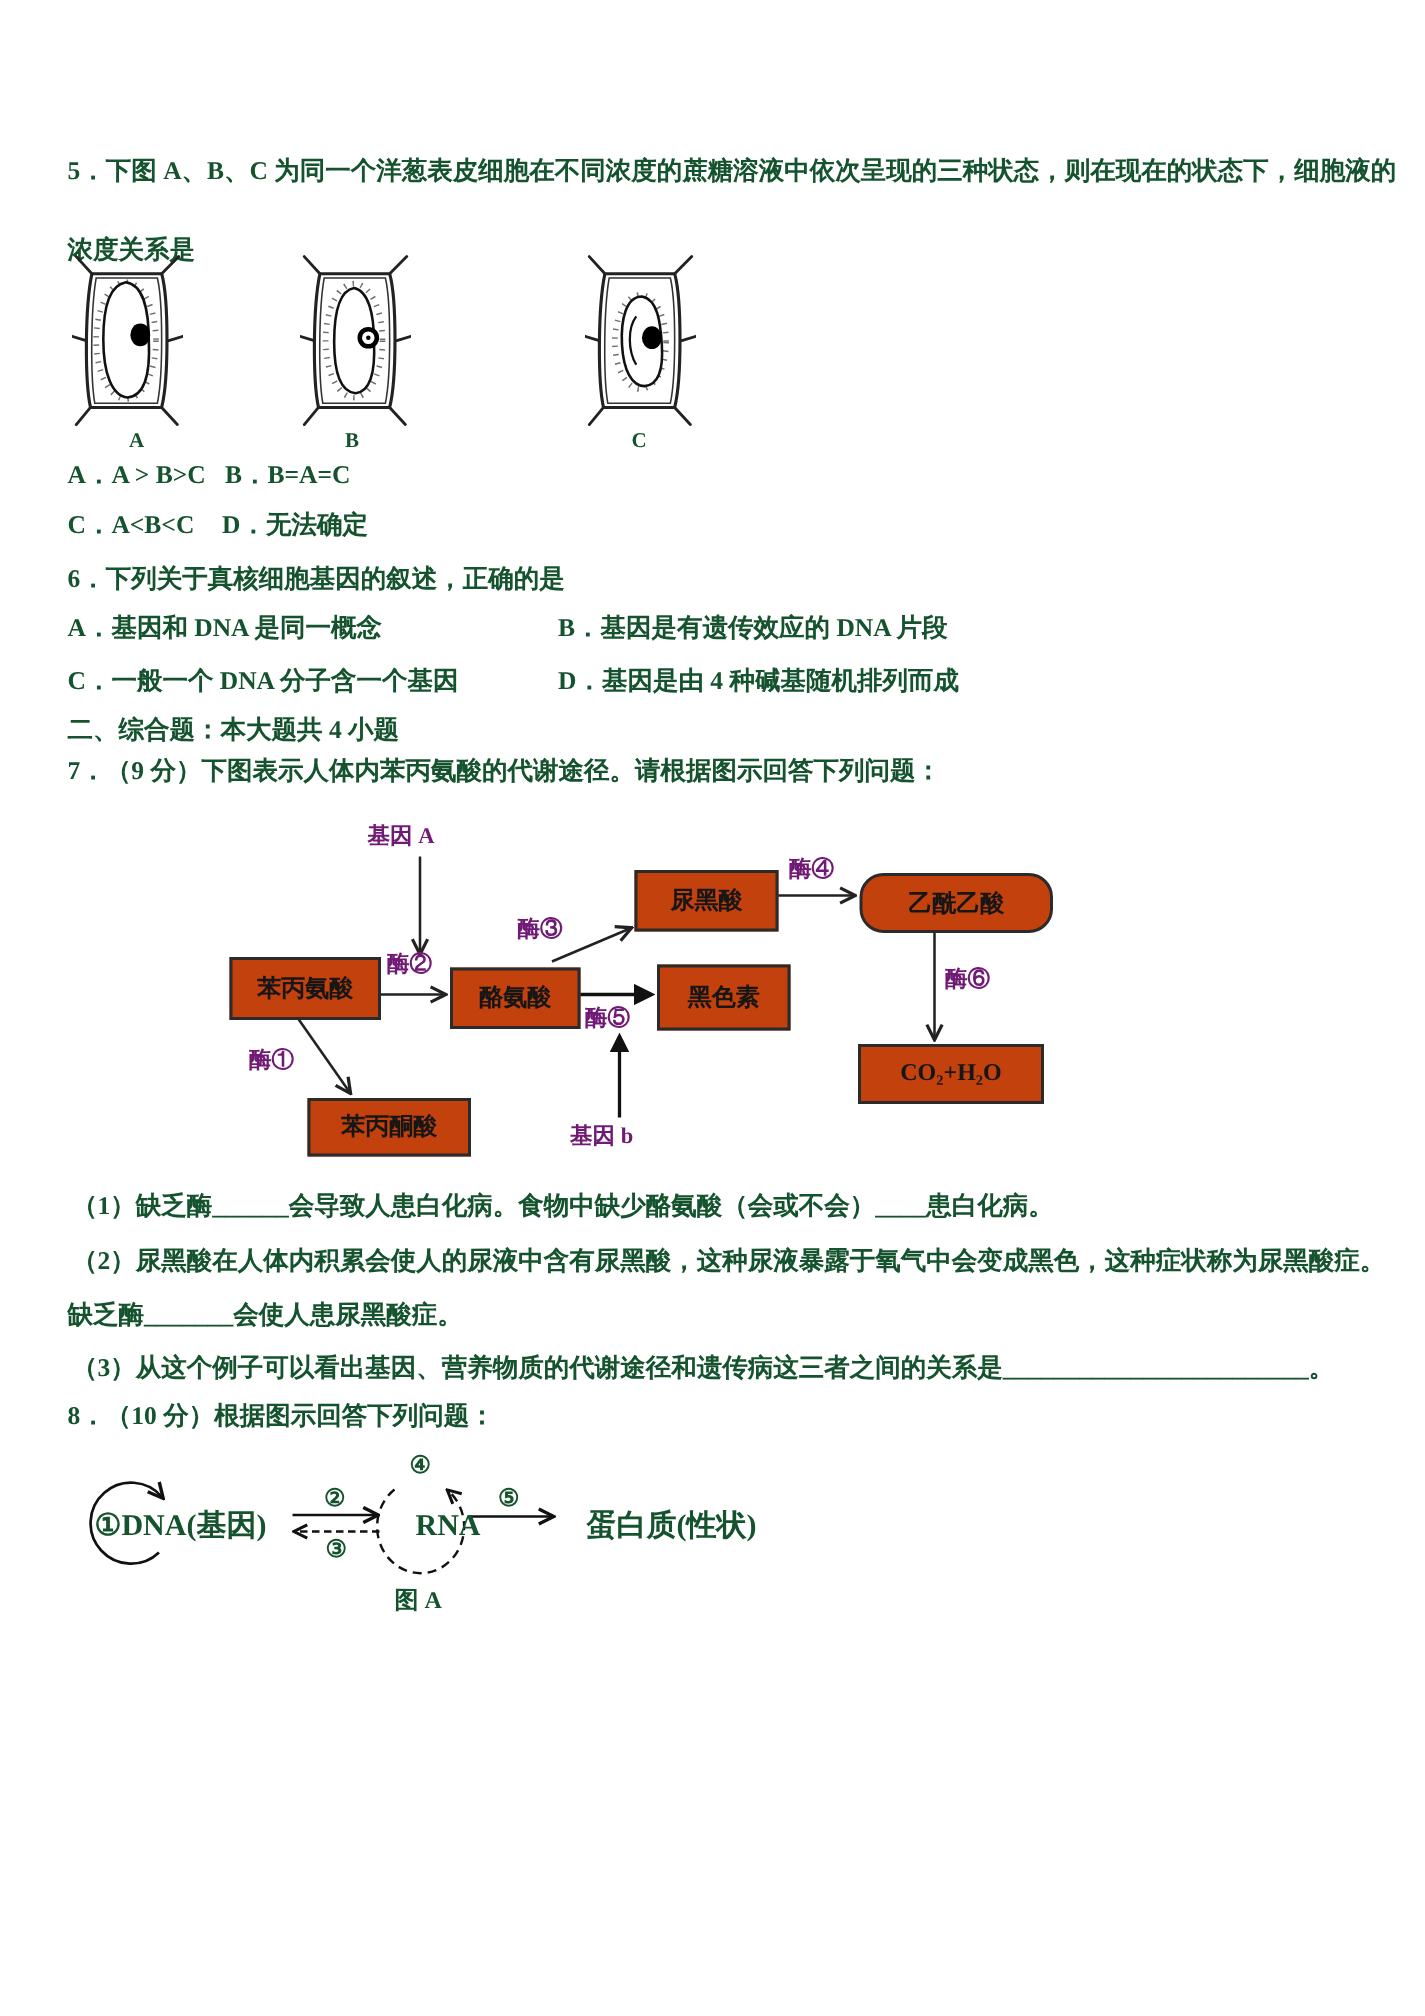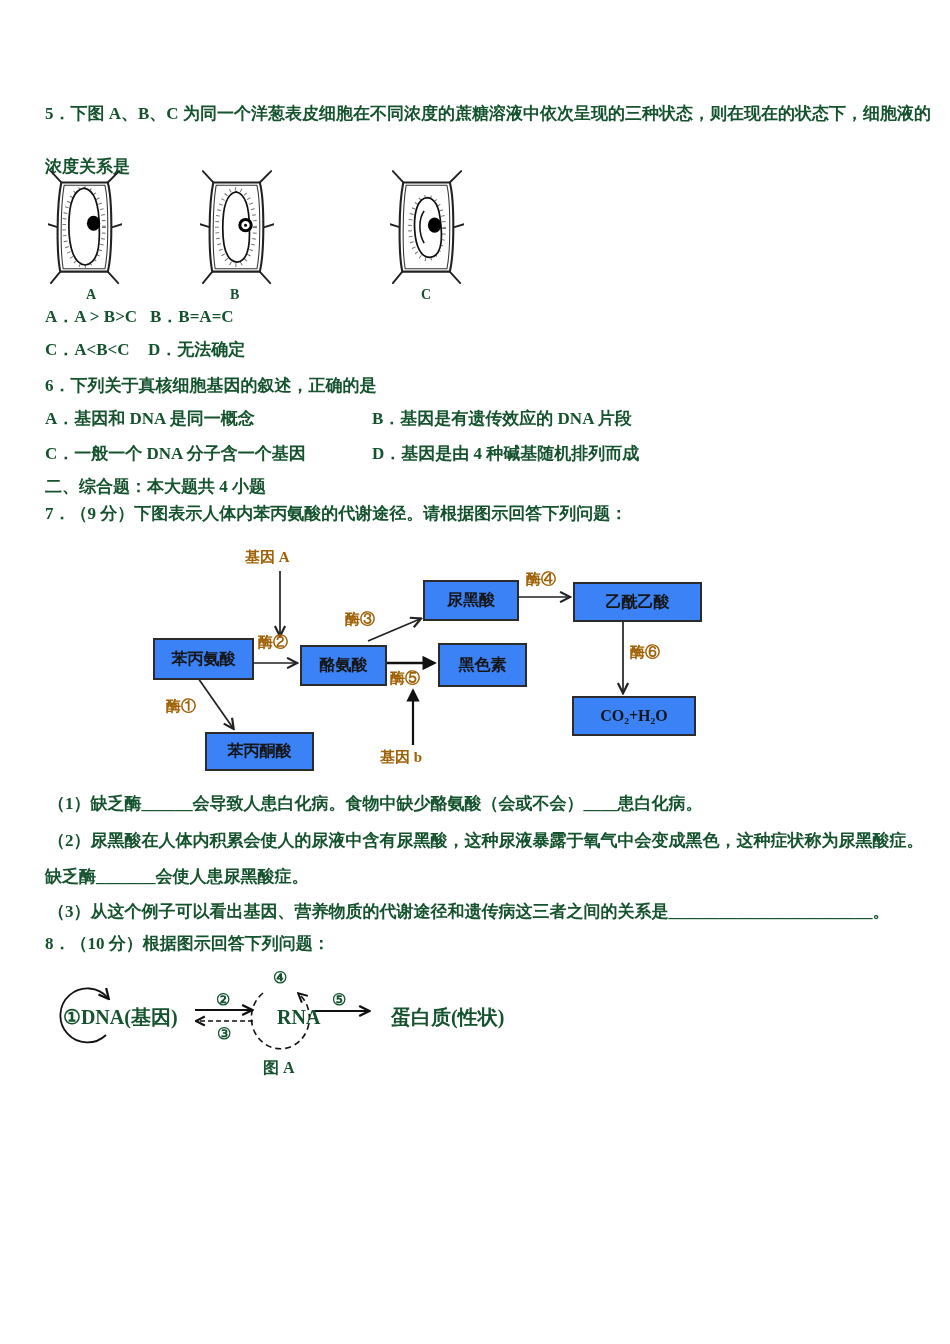--- a/index.html
+++ b/index.html
@@ -11,24 +11,24 @@
   .cellsvg{position:absolute;}
   .wall{fill:#ffffff;stroke:#222;stroke-width:2.2;}
   .wall2{fill:none;stroke:#333;stroke-width:1.1;}
   .horn{fill:none;stroke:#222;stroke-width:2;stroke-linecap:round;}
   .stip{fill:none;stroke:#555;stroke-width:4;stroke-dasharray:1 5;opacity:.85;}
   .proto{fill:#ffffff;stroke:#111;stroke-width:1.8;}
   .nuc{fill:#000;}
   
   .diagram7{position:absolute;left:140px;top:545px;width:580px;height:238px;}
   .diagram7 svg.overlay{position:absolute;left:0;top:0;}
-  .box{position:absolute;border:2px solid #2b2b2b;background:#3b82f6;display:flex;
+  .box{position:absolute;border:2px solid #2b2b2b;background:#c2410c;display:flex;
        align-items:center;justify-content:center;font-weight:700;font-size:16px;
        white-space:nowrap;color:#161616;}
-  .lbl{position:absolute;font-weight:700;font-size:15px;white-space:nowrap;color:#a16207;}
+  .lbl{position:absolute;font-weight:700;font-size:15px;white-space:nowrap;color:#701a75;}
   
   .diagram8{position:absolute;left:45px;top:958px;width:560px;height:140px;}
   .diagram8 svg.overlay{position:absolute;left:0;top:0;}
   .big{font-size:20px;}
   .circnum{font-size:16px;}
   .caption8{font-size:16px;}
 </style>
 </head>
 <body>
 
@@ -106,21 +106,21 @@
     <div class="lbl" style="left:205px;top:65px;">酶③</div>
     <div class="lbl" style="left:386px;top:25px;text-align:center;">酶④</div>
     <div class="lbl" style="left:250px;top:124px;">酶⑤</div>
     <div class="lbl" style="left:490px;top:98px;">酶⑥</div>
     <div class="lbl" style="left:26px;top:152px;">酶①</div>
     <div class="lbl" style="left:240px;top:203px;">基因 b</div>
 
     <div class="box" style="left:13px;top:93px;width:97px;height:38px;">苯丙氨酸</div>
     <div class="box" style="left:160px;top:100px;width:83px;height:37px;">酪氨酸</div>
     <div class="box" style="left:283px;top:35px;width:92px;height:37px;">尿黑酸</div>
-    <div class="box" style="left:433px;top:37px;width:125px;height:36px;">乙酰乙酸</div>
+    <div class="box" style="left:433px;top:37px;width:125px;height:36px;border-radius:16px;">乙酰乙酸</div>
     <div class="box" style="left:298px;top:98px;width:85px;height:40px;">黑色素</div>
     <div class="box" style="left:65px;top:187px;width:105px;height:35px;">苯丙酮酸</div>
     <div class="box" style="left:432px;top:151px;width:120px;height:36px;">CO₂+H₂O</div>
   </div>
 
   <div class="t" style="left:48px;top:793px;">（1）缺乏酶______会导致人患白化病。食物中缺少酪氨酸（会或不会）____患白化病。</div>
   <div class="t" style="left:48px;top:830px;">（2）尿黑酸在人体内积累会使人的尿液中含有尿黑酸，这种尿液暴露于氧气中会变成黑色，这种症状称为尿黑酸症。</div>
   <div class="t" style="left:45px;top:866px;">缺乏酶_______会使人患尿黑酸症。</div>
   <div class="t" style="left:48px;top:901px;">（3）从这个例子可以看出基因、营养物质的代谢途径和遗传病这三者之间的关系是________________________。</div>
 

